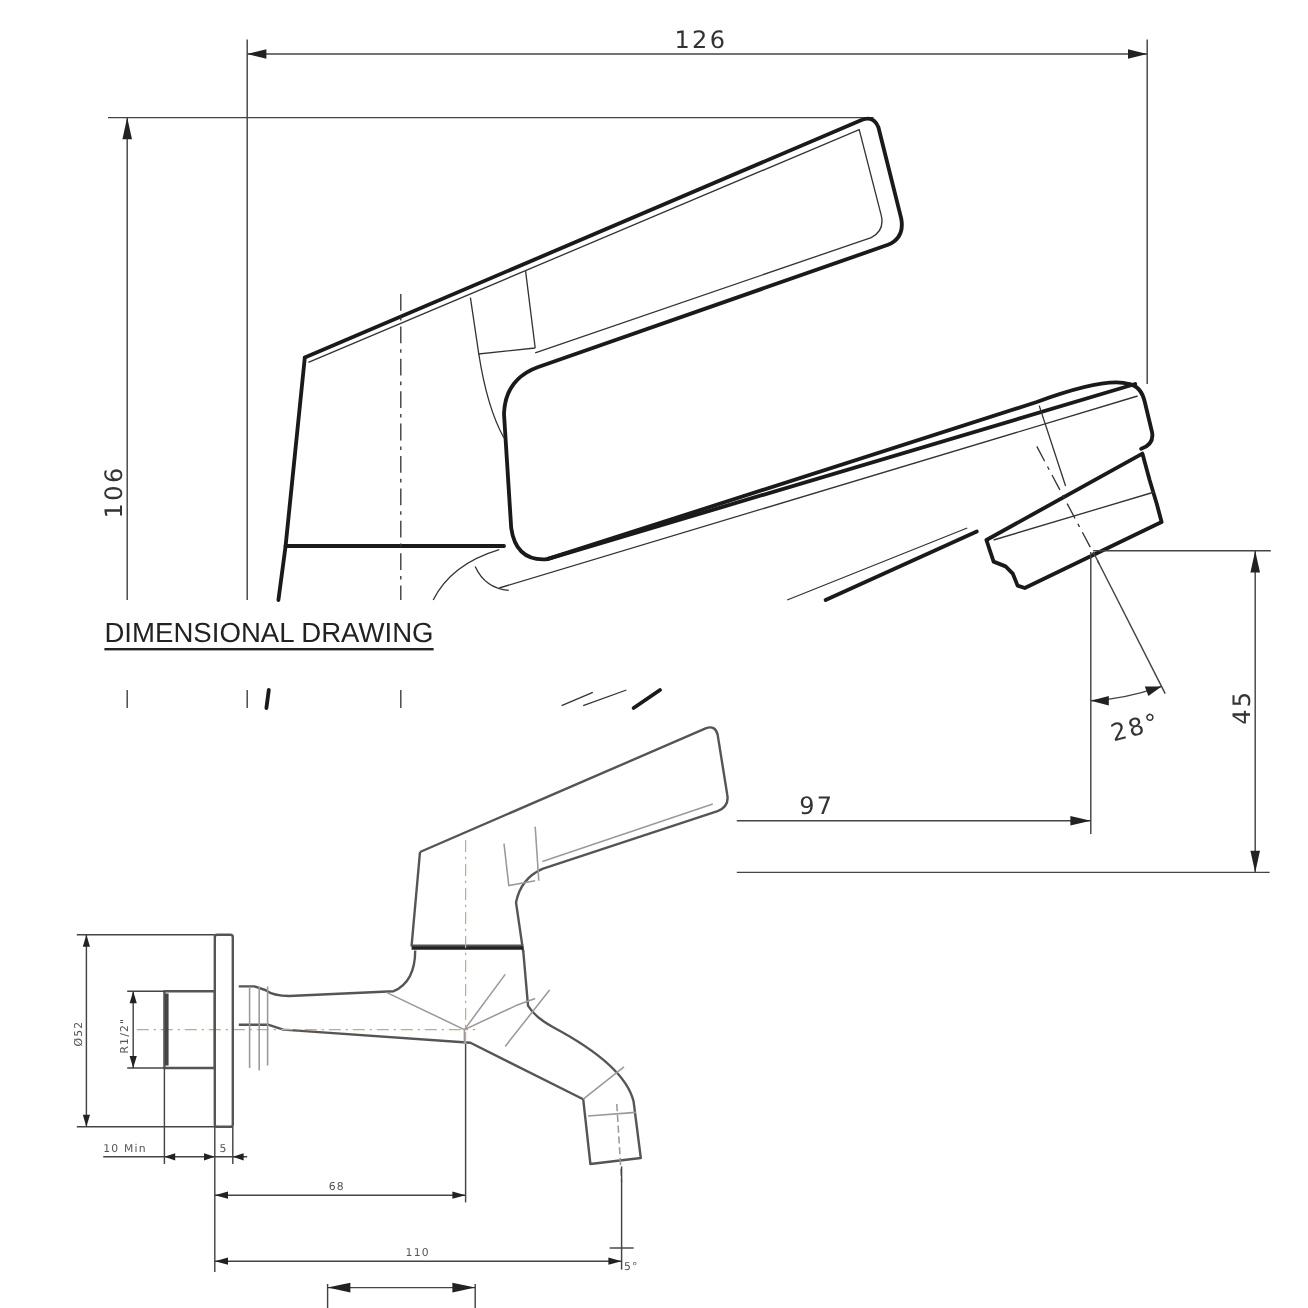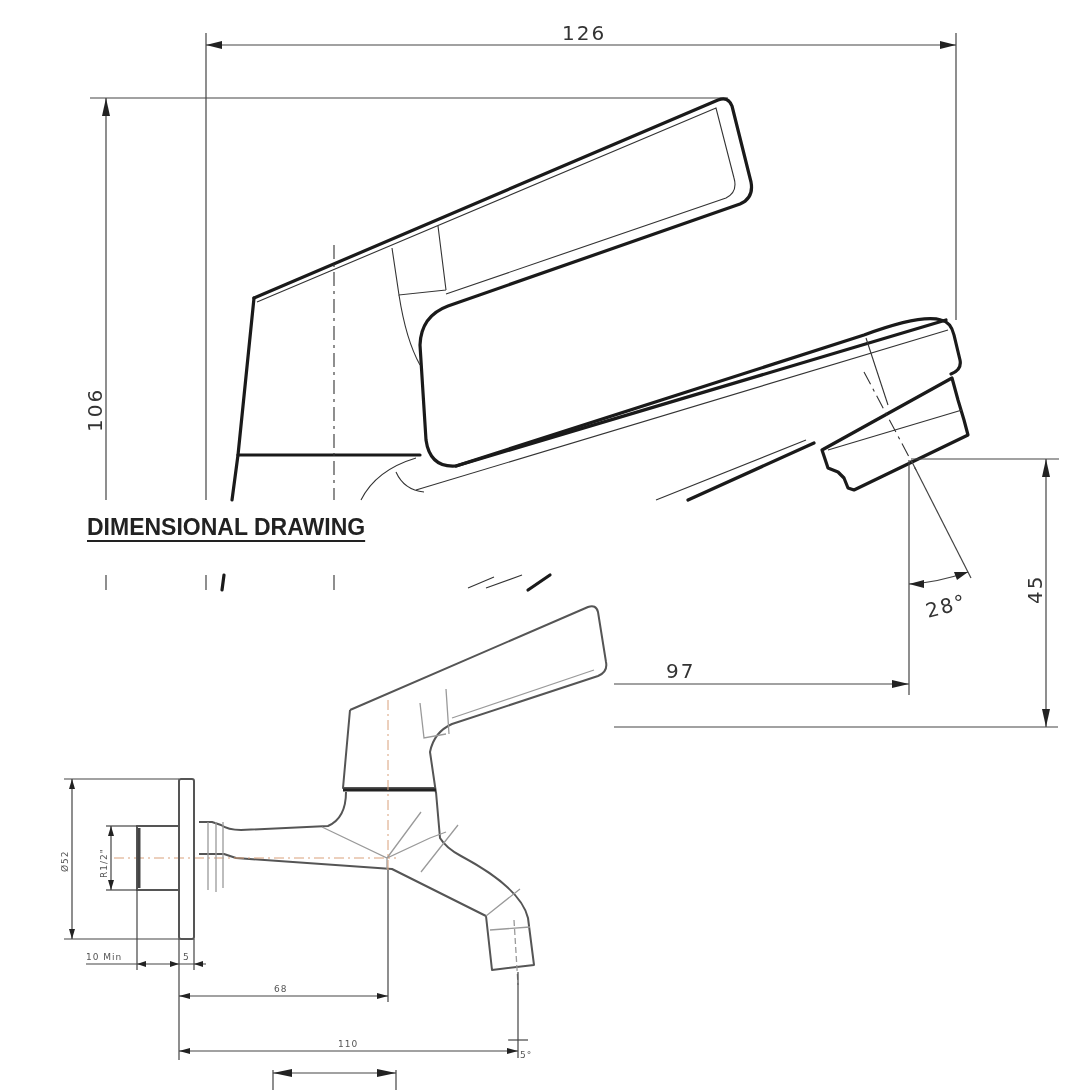--- a/index.html
+++ b/index.html
@@ -3,21 +3,21 @@
 <meta charset="utf-8">
 <style>
   html, body { margin: 0; padding: 0; background: #ffffff; }
   body { width: 1090px; height: 1090px; position: relative; overflow: hidden; }
   #canvas { position: absolute; left: 16px; top: 0; width: 1090px; height: 1090px; }
   svg text { font-family: "DejaVu Sans", sans-serif; fill: #333333; }
   .dim-label { font-size: 20px; letter-spacing: 2px; }
   .dim-small { font-size: 9px; letter-spacing: 1px; fill: #555555; }
   .title {
     position: absolute; left: 87px; top: 514px;
-    font-family: "Liberation Sans", sans-serif; font-weight: bold;
+    font-family: "Liberation Sans", sans-serif; font-weight: normal;
     font-size: 23px; color: #222222; text-decoration: underline;
     text-underline-offset: 5px; text-decoration-thickness: 2px;
     letter-spacing: 0px; white-space: nowrap;
   }
   .heavy { stroke: #1a1a1a; stroke-width: 3.2; fill: none; stroke-linejoin: round; stroke-linecap: round; }
   .thin { stroke: #333; stroke-width: 1.1; fill: none; }
   .dimln { stroke: #444; stroke-width: 1.2; fill: none; }
   .center { stroke: #333; stroke-width: 1.1; fill: none; stroke-dasharray: 14 5 3 5; }
   .gray { stroke: #9a9a9a; stroke-width: 1.3; fill: none; }
   .gray-out { stroke: #555; stroke-width: 2; fill: none; stroke-linejoin: round; }

